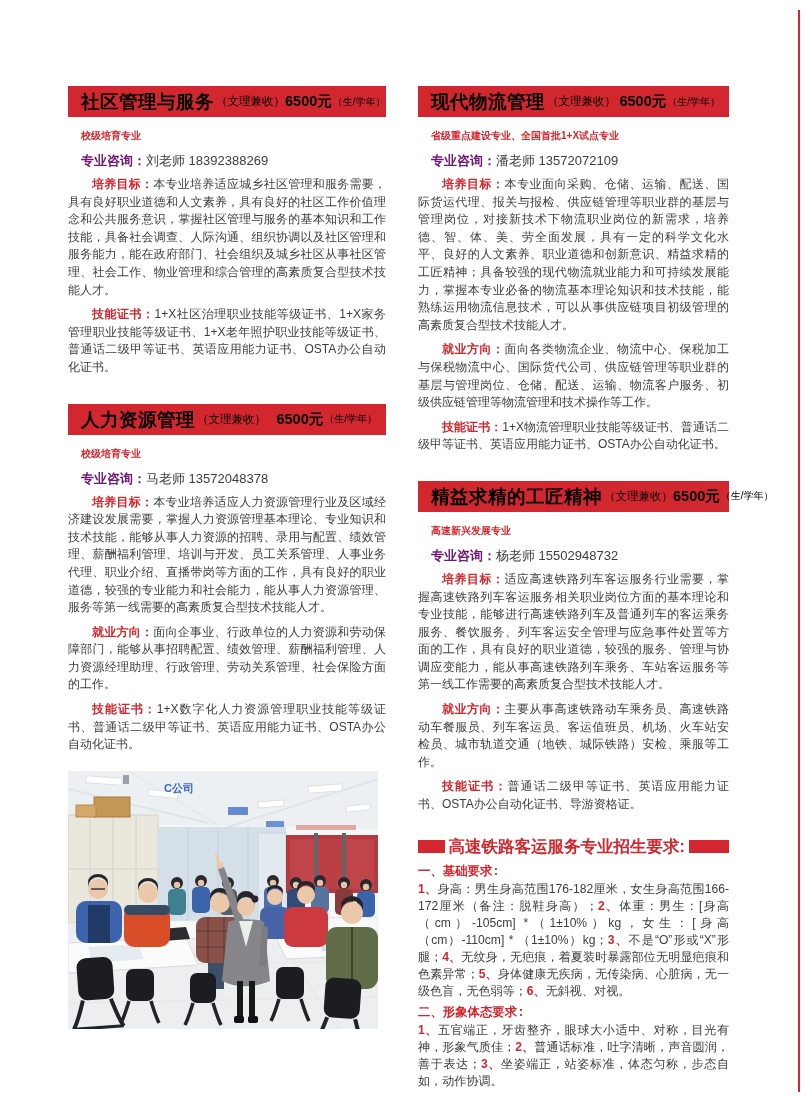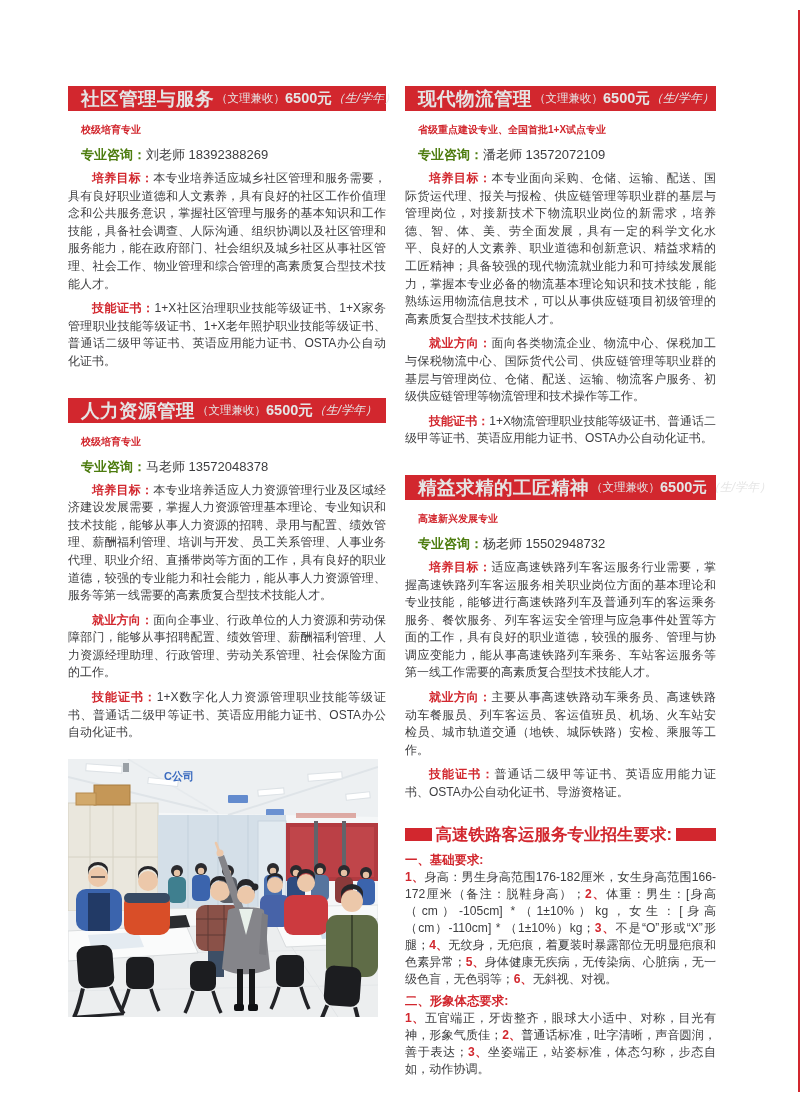--- a/index.html
+++ b/index.html
@@ -4,44 +4,44 @@
 <style>
   html,body{margin:0;padding:0;}
   body{
     width:806px;height:1100px;position:relative;background:#ffffff;
     font-family:"Liberation Sans","DejaVu Sans",sans-serif;
     color:#3d3d3f;overflow:hidden;
   }
   .edge-line{position:absolute;right:6px;top:10px;width:2px;height:1082px;background:#d2272e;}
   .col{position:absolute;top:86px;}
   .col-left{left:68px;width:318px;}
-  .col-right{left:405px;width:311px;}
+  .col-right{left:418px;width:311px;}
 
   .major + .major{margin-top:27px;}
-  .major-bar{height:25px;background:#d2272e;display:flex;align-items:center;color:#e5e5e5;
+  .major-bar{height:31px;background:#d2272e;display:flex;align-items:center;color:#000000;
     padding:0 9px 0 13px;box-sizing:border-box;}
   .major-title{font-size:18.5px;font-weight:bold;letter-spacing:.5px;white-space:nowrap;}
   .major-sub{font-size:11.5px;margin-left:2px;white-space:nowrap;}
   .flex-spacer{flex:1;}
   .major-price{font-size:14.5px;font-weight:bold;white-space:nowrap;}
-  .major-price-unit{font-size:12px;margin-left:1px;white-space:nowrap;font-style:italic;}
+  .major-price-unit{font-size:10px;margin-left:1px;white-space:nowrap;}
   .badge{color:#d2272e;font-size:10px;font-weight:bold;margin:10px 0 0 13px;line-height:17px;}
   .consult{font-size:13px;margin:8px 0 0 13px;line-height:17px;color:#3d3d3f;}
-  .consult b{color:#4d7c0f;}
+  .consult b{color:#701a75;}
   .para{font-size:12px;line-height:17.6px;text-align:justify;text-indent:2em;margin:7px 0 0 0;color:#3d3d3f;}
   .para b{color:#d2272e;}
 
   .photo{display:block;margin-top:17px;width:310px;height:258px;}
 
   .req{margin-top:21px;}
   .req-title-row{display:flex;align-items:center;justify-content:space-between;height:24px;}
   .req-bar-left{width:28px;height:13px;background:#d2272e;}
   .req-bar-right{width:42px;height:13px;background:#d2272e;}
   .req-title{color:#d2272e;font-weight:bold;font-size:16.5px;white-space:nowrap;padding:0 4px;}
-  .req-heading{color:#d2272e;font-weight:bold;font-size:12.4px;line-height:17px;margin-top:5px;}
+  .req-heading{color:#d2272e;font-weight:bold;font-size:12.4px;line-height:17px;margin-top:5px;font-family:Liberation Mono, monospace;}
   .req-para{font-size:12.1px;line-height:17px;text-align:justify;margin:0;color:#3d3d3f;}
   .seg-red{color:#d2272e;font-weight:bold;}
 </style>
 </head>
 <body>
 
 <div class="edge-line"></div>
 
 <div class="col col-left">
 

